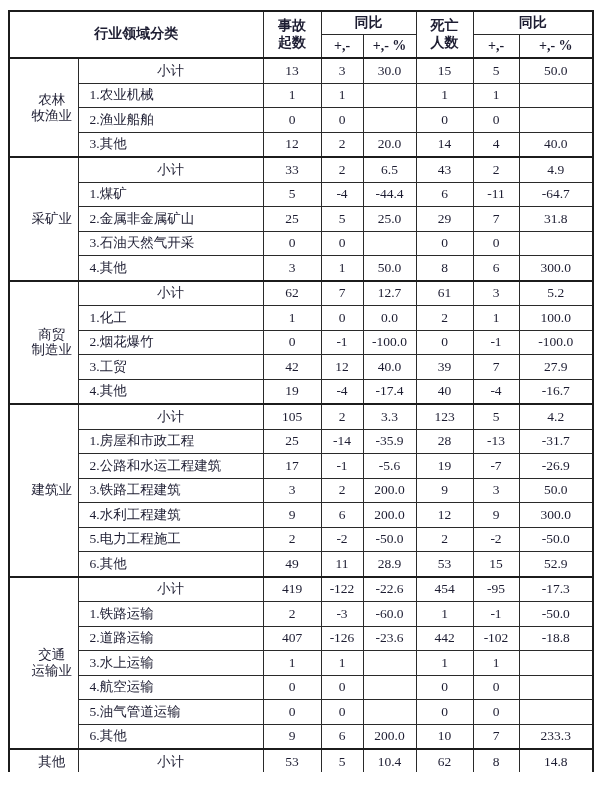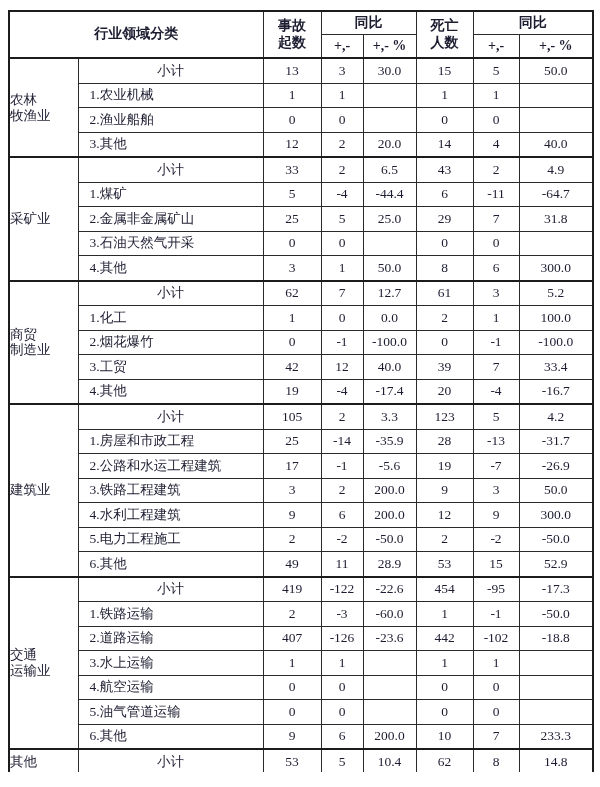--- a/index.html
+++ b/index.html
@@ -17,21 +17,21 @@
     border:1px solid #2a2a2a;
     padding:0;height:23.5px;line-height:1.15;
     font-size:13.5px;text-align:center;vertical-align:middle;
     overflow:hidden;white-space:nowrap;
   }
   .stats thead th{font-weight:bold;font-size:14px;height:22px;}
   .stats thead{border-bottom:2px solid #1c1c1c;}
   .stats tr.group-start td{border-top:2px solid #1c1c1c;}
   .stats td.item-label{text-align:left;padding-left:11px;}
   .stats td.subtotal-label{text-align:center;margin-top:37px;}
-  .stats td.sector-cell{text-align:left;font-size:13.5px;}
+  .stats td.sector-cell{text-align:center;font-size:13.5px;padding-left:16px;}
   .page-widget{
     position:absolute;left:285px;top:780px;width:38px;height:18px;
     border:2px solid #b9b9b9;border-radius:6px;background:#ffffff;
   }
 </style>
 </head>
 <body>
 
 <div class="sheet">
 
@@ -173,28 +173,28 @@
           <td>-1</td>
           <td>-100.0</td>
         </tr>
         <tr>
           <td class="item-label">3.工贸</td>
           <td>42</td>
           <td>12</td>
           <td>40.0</td>
           <td>39</td>
           <td>7</td>
-          <td>33.4</td>
+          <td>27.9</td>
         </tr>
         <tr>
           <td class="item-label">4.其他</td>
           <td>19</td>
           <td>-4</td>
           <td>-17.4</td>
-          <td>20</td>
+          <td>40</td>
           <td>-4</td>
           <td>-16.7</td>
         </tr>
         <tr class="group-start">
           <td rowspan="7" class="sector-cell"><span>建筑业</span></td>
           <td class="subtotal-label">小计</td>
           <td>105</td>
           <td>2</td>
           <td>3.3</td>
           <td>123</td>

